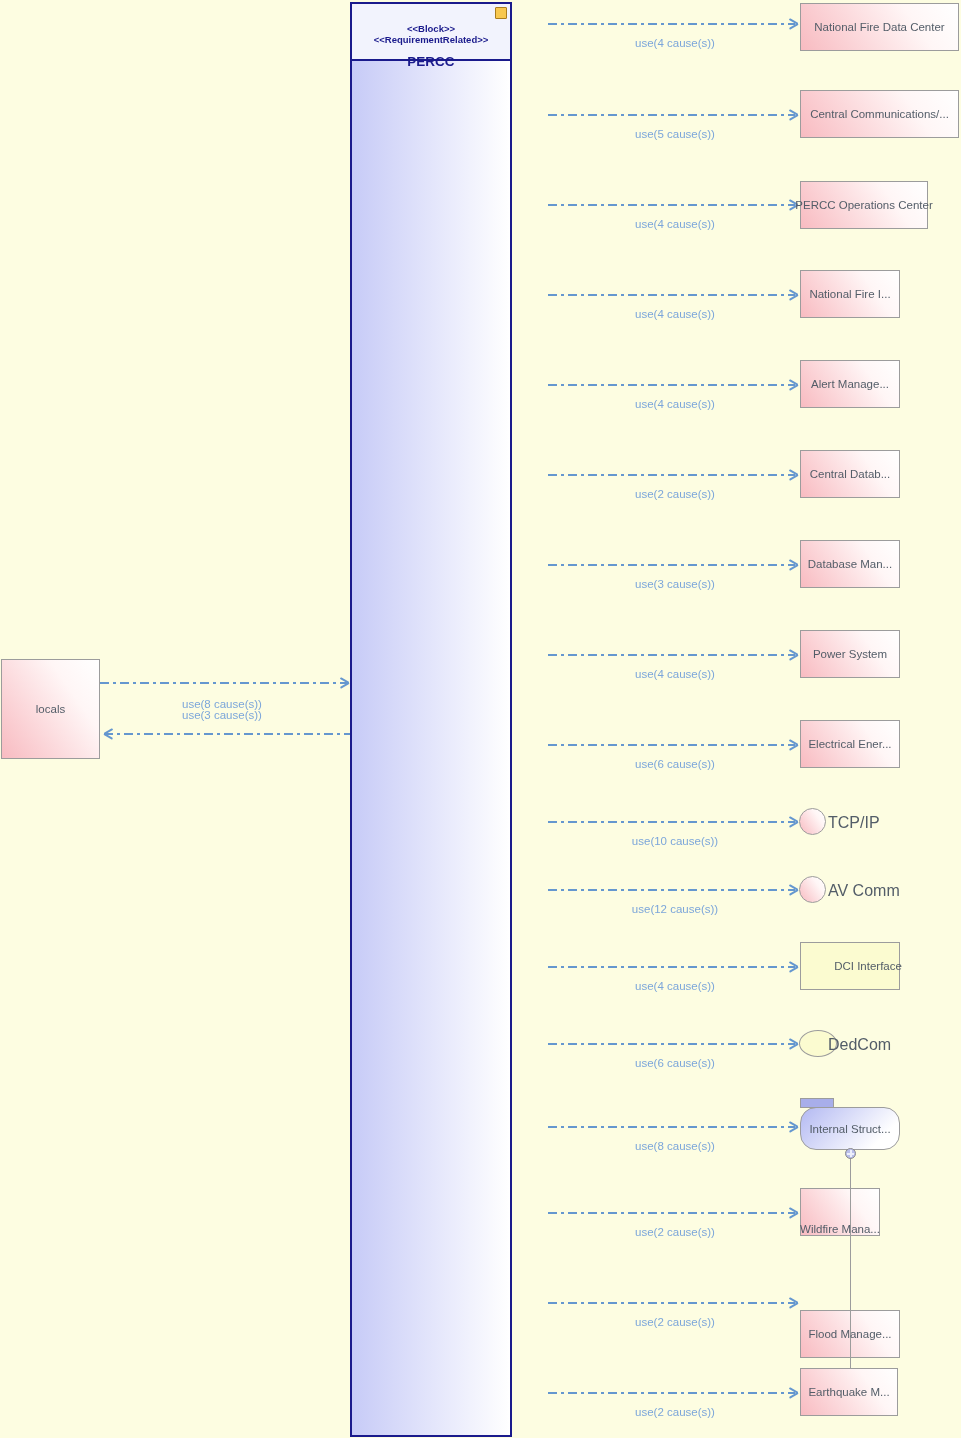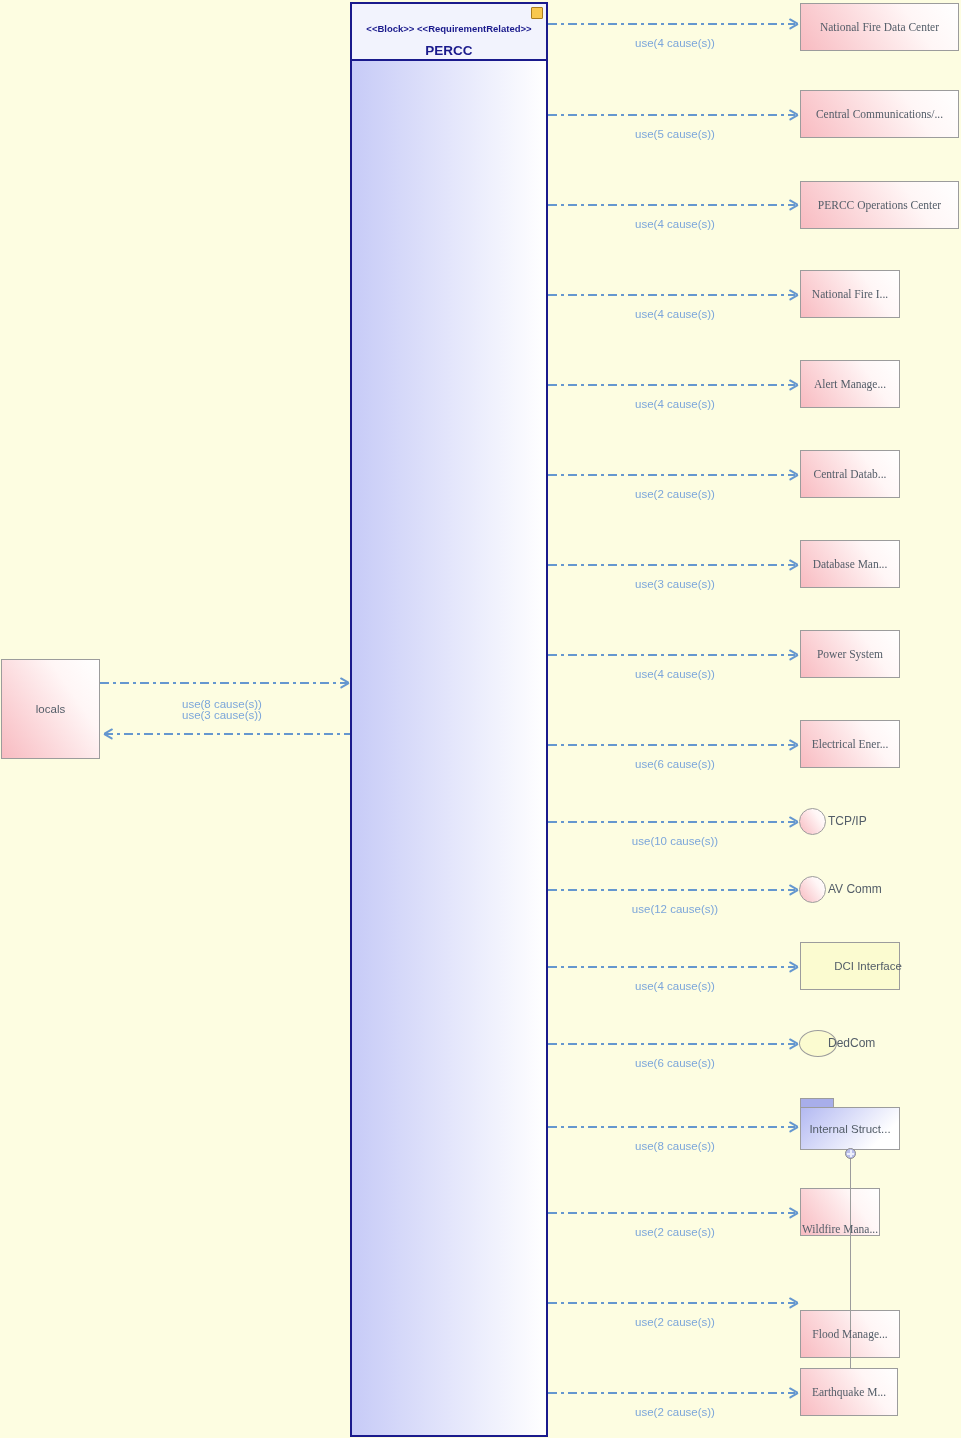--- a/index.html
+++ b/index.html
@@ -11,48 +11,48 @@
     --ntext:#535D68;
     --gray:#9C9C9C;
   }
   html,body{margin:0;padding:0;}
   body{font-family:"Liberation Sans",sans-serif;}
   #canvas{position:relative;width:961px;height:1438px;background:var(--bg);overflow:hidden;}
 
   
   .node{position:absolute;height:48px;border:1px solid var(--nborder);box-sizing:border-box;
         display:flex;align-items:center;justify-content:center;}
-  .v-pink{background:linear-gradient(55deg,#F8BBC1 0%,#FFF6F6 70%,#FFFFFF 100%);font-family:Liberation Serif, serif;}
+  .v-pink{background:linear-gradient(55deg,#F8BBC1 0%,#FFF6F6 70%,#FFFFFF 100%);}
   .v-yellow{background:#FBFBD0;padding-left:36px;}
   .v-lavender{background:linear-gradient(135deg,#B3B9F2 0%,#FFFFFF 80%);}
   .nl{position:relative;z-index:4;font-size:11.5px;color:var(--ntext);white-space:nowrap;}
   .circle{position:absolute;width:27px;height:27px;border-radius:50%;border:1px solid var(--nborder);
           box-sizing:border-box;}
-  .circle-label{position:absolute;font-size:12px;color:var(--ntext);white-space:nowrap;z-index:4;}
+  .circle-label{position:absolute;font-size:16px;color:var(--ntext);white-space:nowrap;z-index:4;}
   .tab{position:absolute;width:34px;height:10px;background:#A8AEEA;border:1px solid var(--nborder);box-sizing:border-box;}
-  .pkg{height:43px;}
+  .pkg{height:43px;border-radius:16px;}
 
   
   .edge{position:absolute;height:2px;
         background-image:repeating-linear-gradient(to right,var(--arrow) 0 9px,transparent 9px 13px,var(--arrow) 13px 16px,transparent 16px 20px);}
   .head{position:absolute;width:11px;height:2px;}
   .head::before,.head::after{content:"";position:absolute;right:0;top:0;width:10px;height:1.5px;
         background:var(--arrow);border-radius:1px;}
   .head::before{transform-origin:100% 50%;transform:rotate(30deg);}
   .head::after{transform-origin:100% 50%;transform:rotate(-30deg);}
   .head-l{position:absolute;width:11px;height:2px;}
   .head-l::before,.head-l::after{content:"";position:absolute;left:0;top:0;width:10px;height:1.5px;
         background:var(--arrow);border-radius:1px;}
   .head-l::before{transform-origin:0 50%;transform:rotate(30deg);}
   .head-l::after{transform-origin:0 50%;transform:rotate(-30deg);}
   .edge-label{position:absolute;width:150px;text-align:center;font-size:11.5px;color:var(--elabel);white-space:nowrap;}
   .edge-label-left{position:absolute;font-size:11.5px;line-height:10.5px;color:var(--elabel);white-space:nowrap;}
 
   
-  #percc{position:absolute;left:350px;top:2px;width:198px;height:1435px;box-sizing:border-box;
+  #percc{position:absolute;left:350px;top:2px;width:162px;height:1435px;box-sizing:border-box;
          border:2px solid var(--navy);display:flex;flex-direction:column;}
   #percc-header{position:relative;height:55px;background:#F2F3FD;border-bottom:2px solid var(--navy);
                 text-align:center;color:var(--navy);}
   #percc-stereotype{margin-top:19px;font-size:9.5px;font-weight:bold;}
   #percc-name{font-size:13.5px;font-weight:bold;margin-top:9px;}
   #percc-icon{position:absolute;top:3px;right:3px;width:12px;height:12px;background:#F8C84F;
               border:1px solid #AA7D1E;box-sizing:border-box;border-radius:1px;}
   #percc-body{flex:1;background:linear-gradient(90deg,#C7CBF7 0%,#FFFFFF 100%);}
 
   
@@ -105,21 +105,21 @@
       </div>
       <div class="edge" style="left: 548px; top: 114px; width: 247px;"></div>
       <div class="head" style="left: 787px; top: 114px;"></div>
       <div class="edge-label" style="left: 600px; top: 128px;">use(5 cause(s))</div>
       <div class="node v-pink" style="left: 800px; top: 90px; width: 159px;">
         <span class="nl">Central Communications/...</span>
       </div>
       <div class="edge" style="left: 548px; top: 204px; width: 247px;"></div>
       <div class="head" style="left: 787px; top: 204px;"></div>
       <div class="edge-label" style="left: 600px; top: 218px;">use(4 cause(s))</div>
-      <div class="node v-pink" style="left: 800px; top: 181px; width: 159px;">
+      <div class="node v-pink" style="left: 800px; top: 181px; width: 128px;">
         <span class="nl">PERCC Operations Center</span>
       </div>
       <div class="edge" style="left: 548px; top: 294px; width: 247px;"></div>
       <div class="head" style="left: 787px; top: 294px;"></div>
       <div class="edge-label" style="left: 600px; top: 308px;">use(4 cause(s))</div>
       <div class="node v-pink" style="left: 800px; top: 270px; width: 100px;">
         <span class="nl">National Fire I...</span>
       </div>
       <div class="edge" style="left: 548px; top: 384px; width: 247px;"></div>
       <div class="head" style="left: 787px; top: 384px;"></div>

